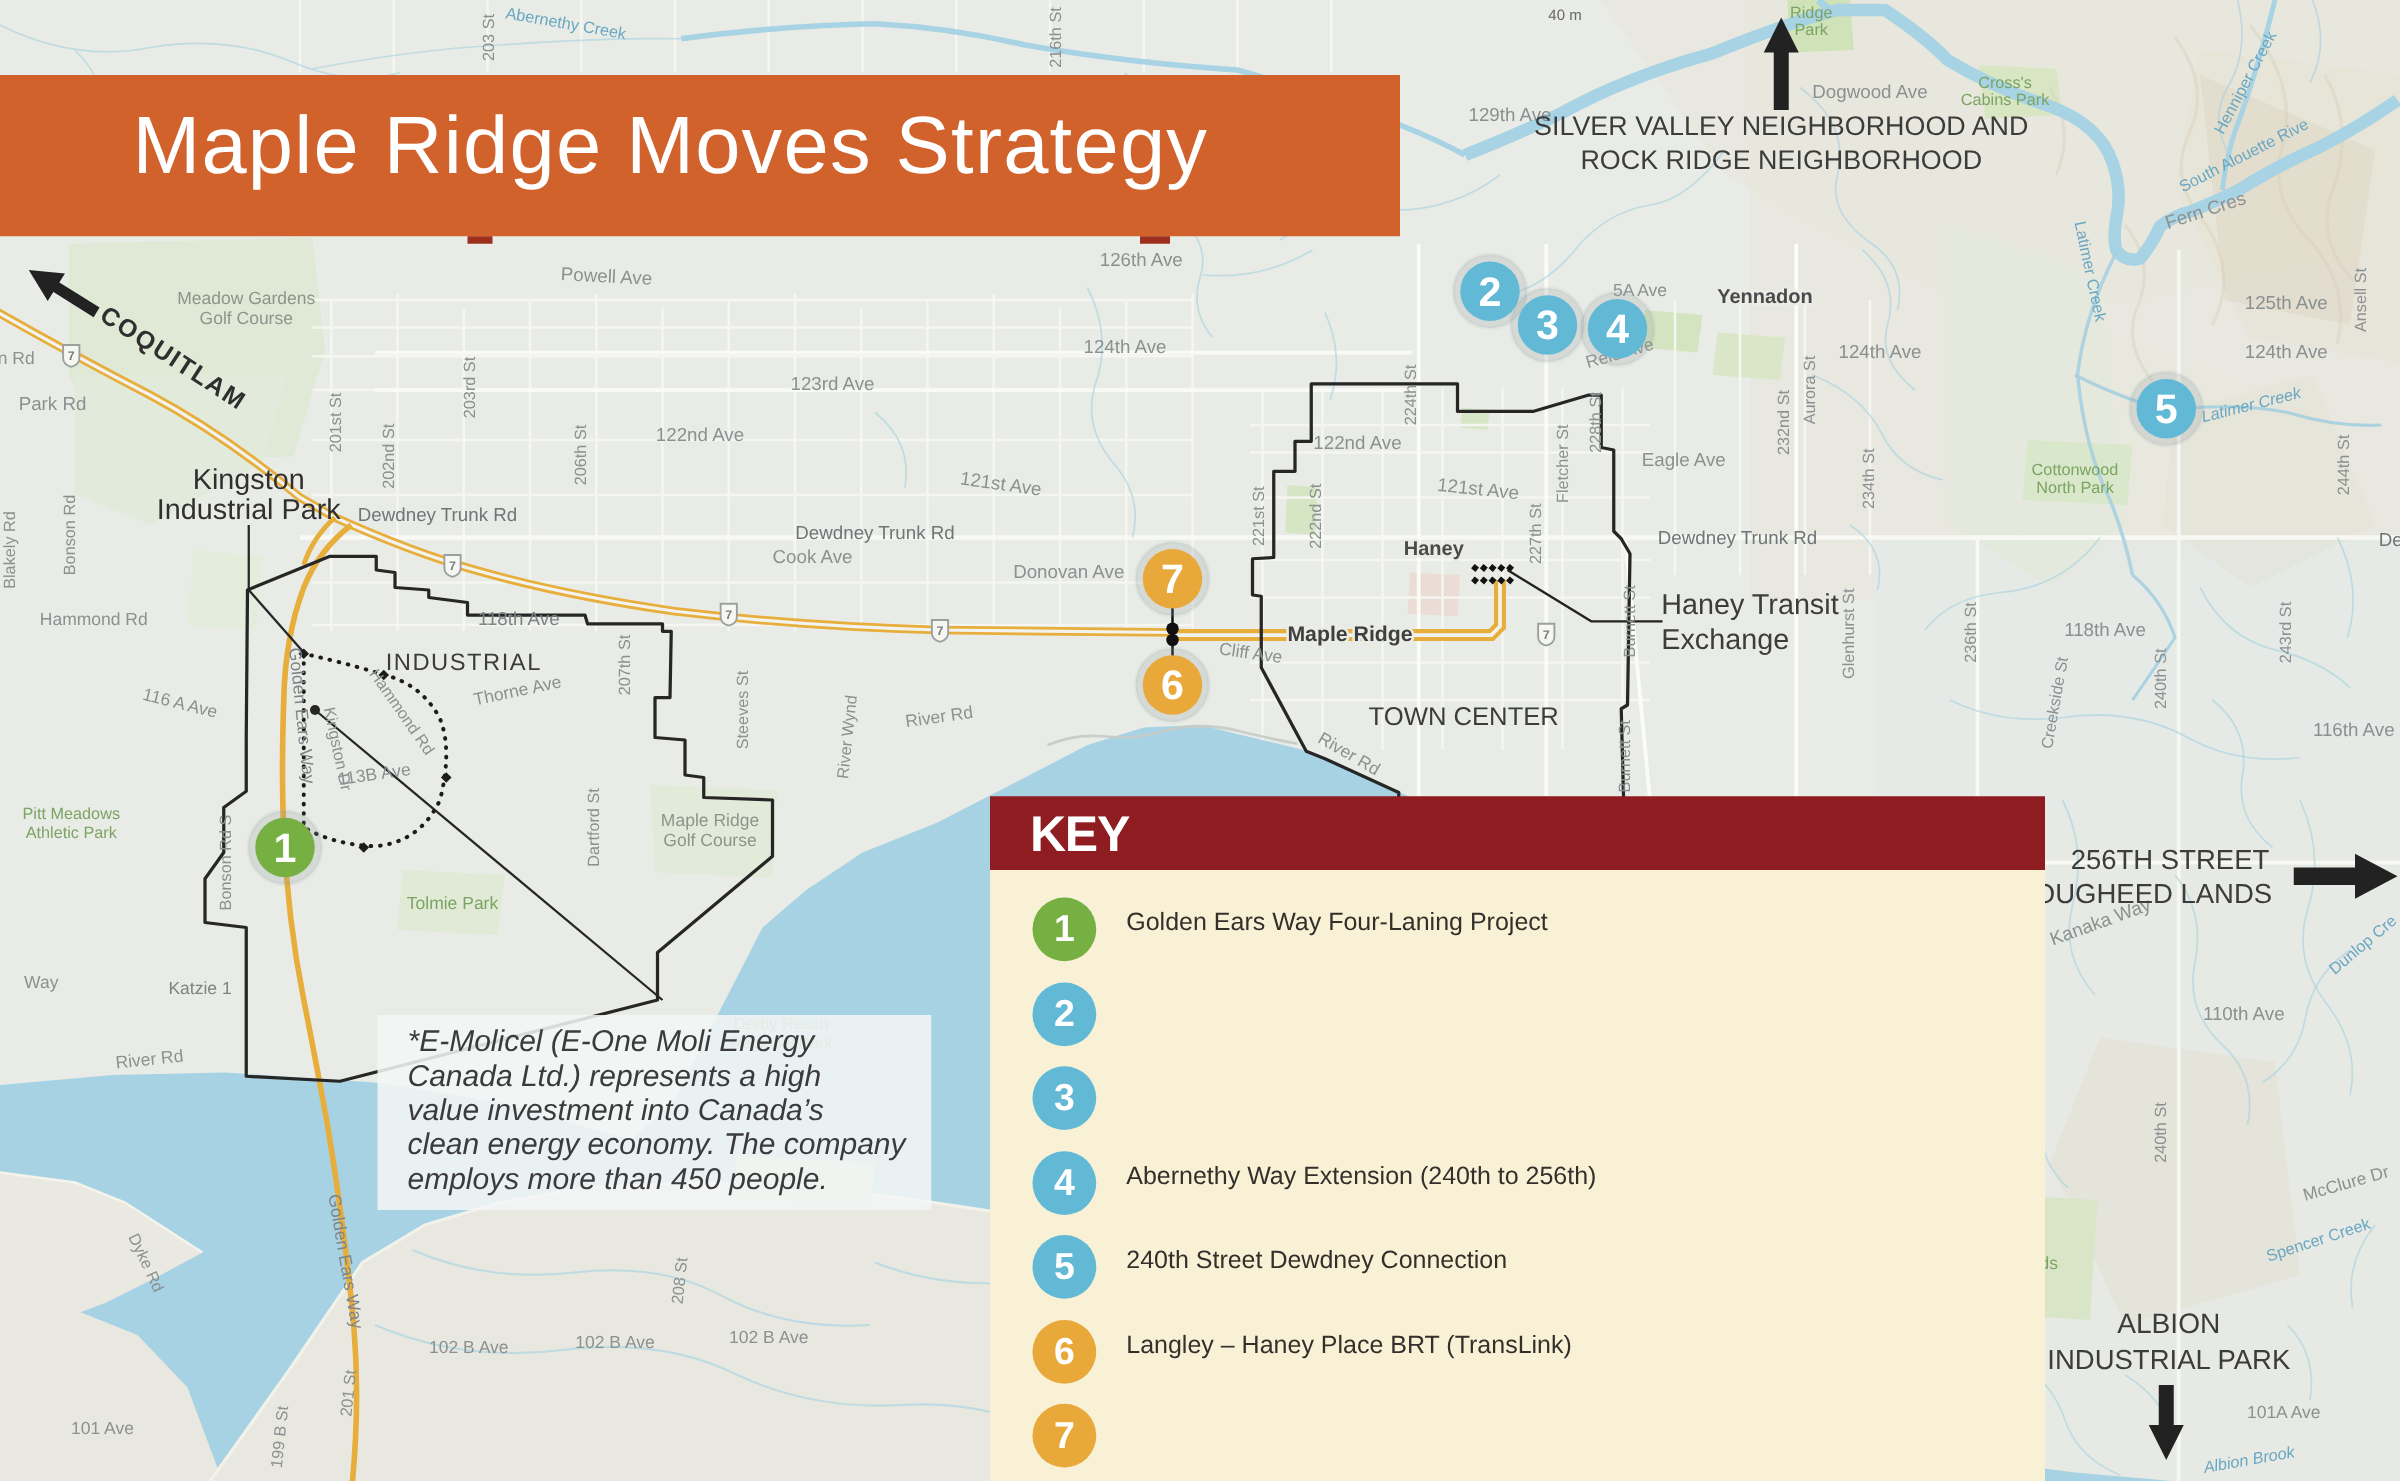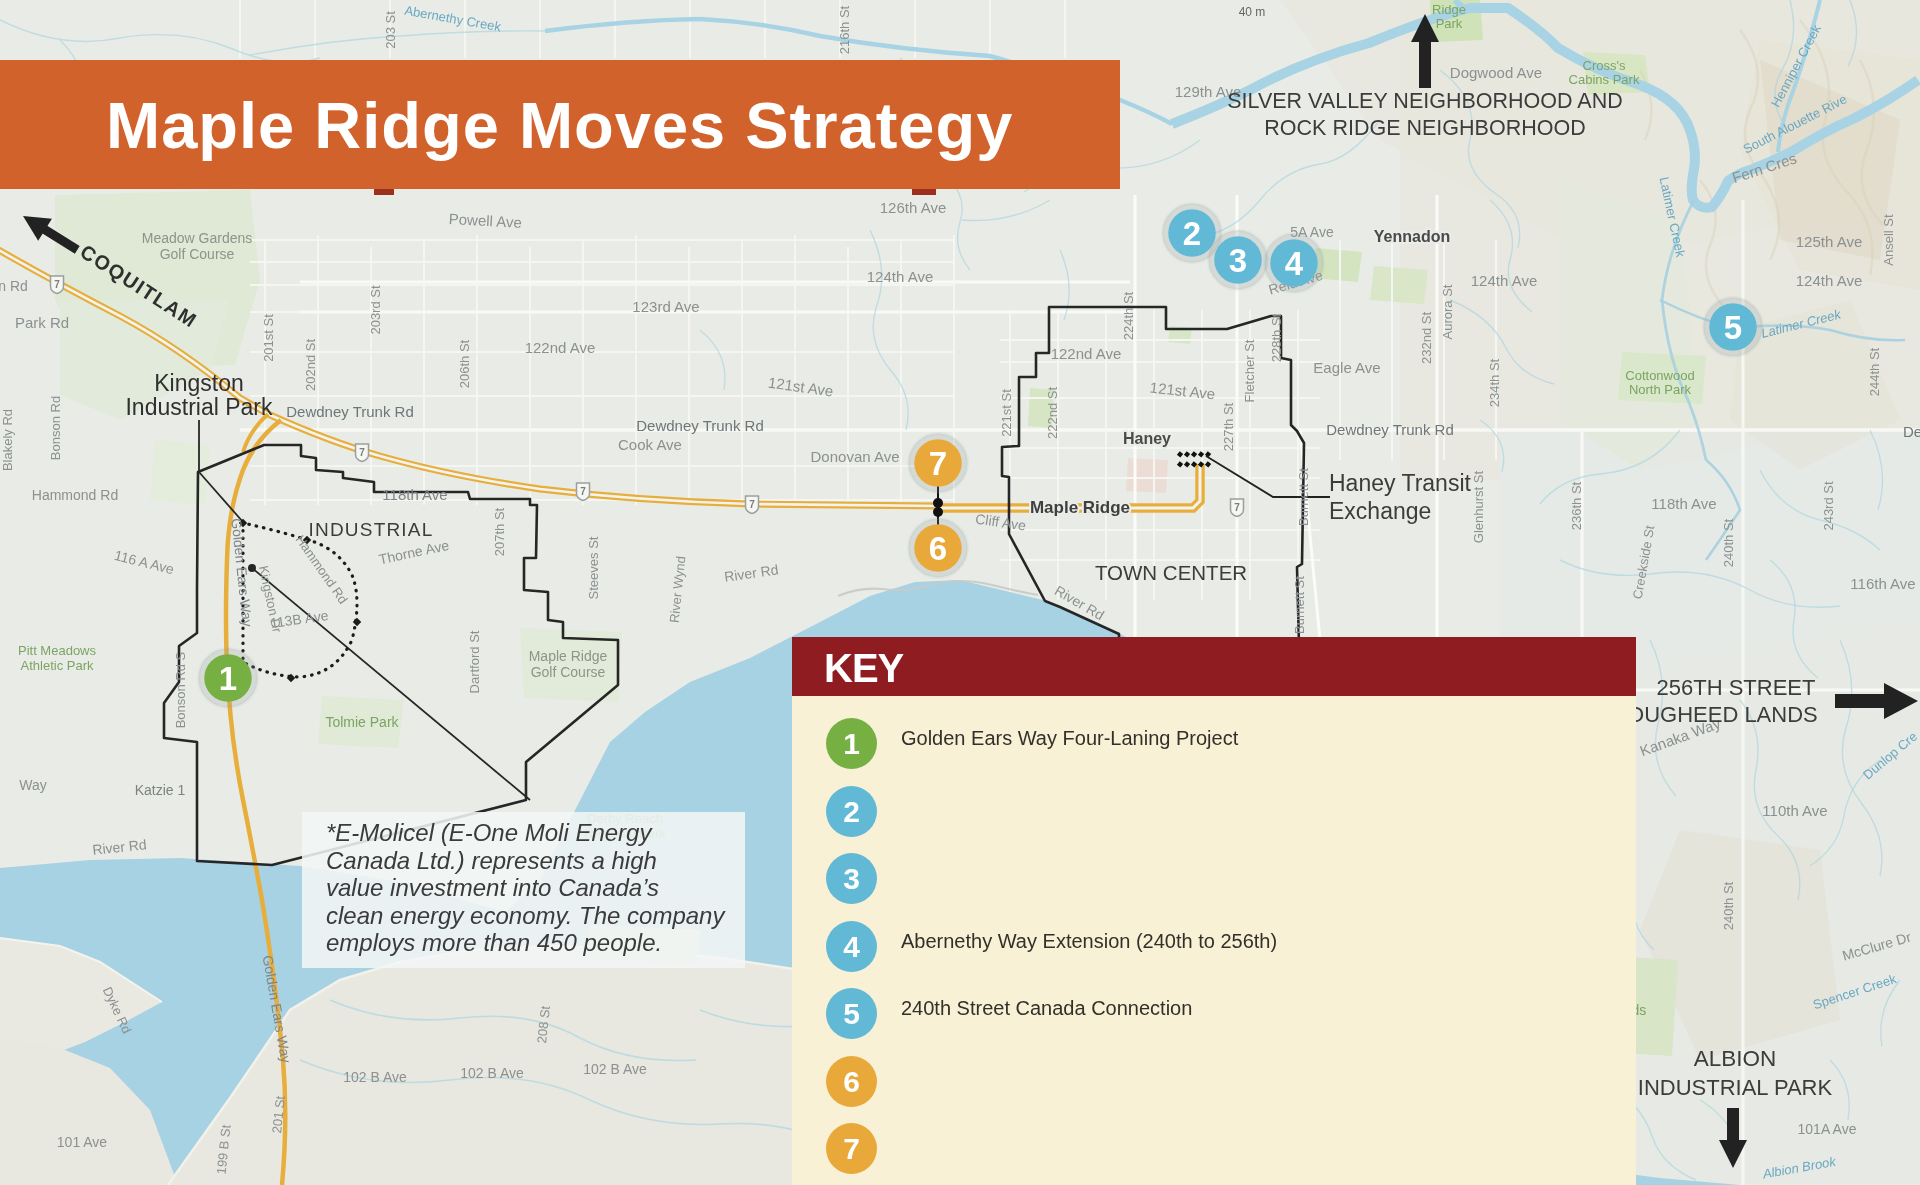--- a/index.html
+++ b/index.html
@@ -1,20 +1,20 @@
 <!DOCTYPE html>
 <html><head><meta charset="utf-8">
 <style>
   html,body { margin:0; padding:0; }
   body { width:1920px; height:1185px; overflow:hidden; position:relative;
          font-family:"Liberation Sans", sans-serif; background:#e9ece6; }
   #map { position:absolute; left:0; top:0; }
   #banner { position:absolute; left:0; top:60px; width:1120px; height:129px;
             background:#d2622b; }
-  #banner span { position:absolute; left:106px; top:28px; font-size:65px; font-weight:bold;
+  #banner span { position:absolute; left:106px; top:18px; font-size:65px; font-weight:normal;
                  color:#fff; letter-spacing:1px; }
   #key { position:absolute; left:792px; top:632px; width:844px; height:553px; }
   #keyhead { position:absolute; left:0; top:5px; width:100%; height:59px; background:#8e1c20; }
   #keyhead span { position:absolute; left:32px; top:9px; color:#fff; font-size:40px;
                   font-weight:bold; letter-spacing:-1px; }
   #keybody { position:absolute; left:0; top:64px; width:100%; height:489px; background:#f8f1d6; }
   .krow { position:absolute; left:0; width:100%; height:52px; }
   .kc { position:absolute; left:34px; top:0; width:51px; height:51px; border-radius:50%;
         color:#fff; font-size:30px; font-weight:bold; text-align:center; line-height:51px; }
   .kt { position:absolute; left:109px; top:9px; font-size:20px; color:#332f2a; }
@@ -431,21 +431,22 @@
     </div>
 <div class="krow" style="top:221px">
       <span class="kc" style="background:#62b9d6">3</span>
     </div>
 <div class="krow" style="top:288.5px">
       <span class="kc" style="background:#62b9d6">4</span>
       <span class="kt">Abernethy Way Extension (240th to 256th)</span>
     </div>
 <div class="krow" style="top:356px">
       <span class="kc" style="background:#62b9d6">5</span>
-      <span class="kt">240th Street Canada Connection</span>
+      <span class="kt">240th Street Dewdney Connection</span>
     </div>
 <div class="krow" style="top:423.5px">
       <span class="kc" style="background:#e8a93a">6</span>
+      <span class="kt">Langley – Haney Place BRT (TransLink)</span>
     </div>
 <div class="krow" style="top:491px">
       <span class="kc" style="background:#e8a93a">7</span>
     </div>
 </div>
 
 </body></html>

